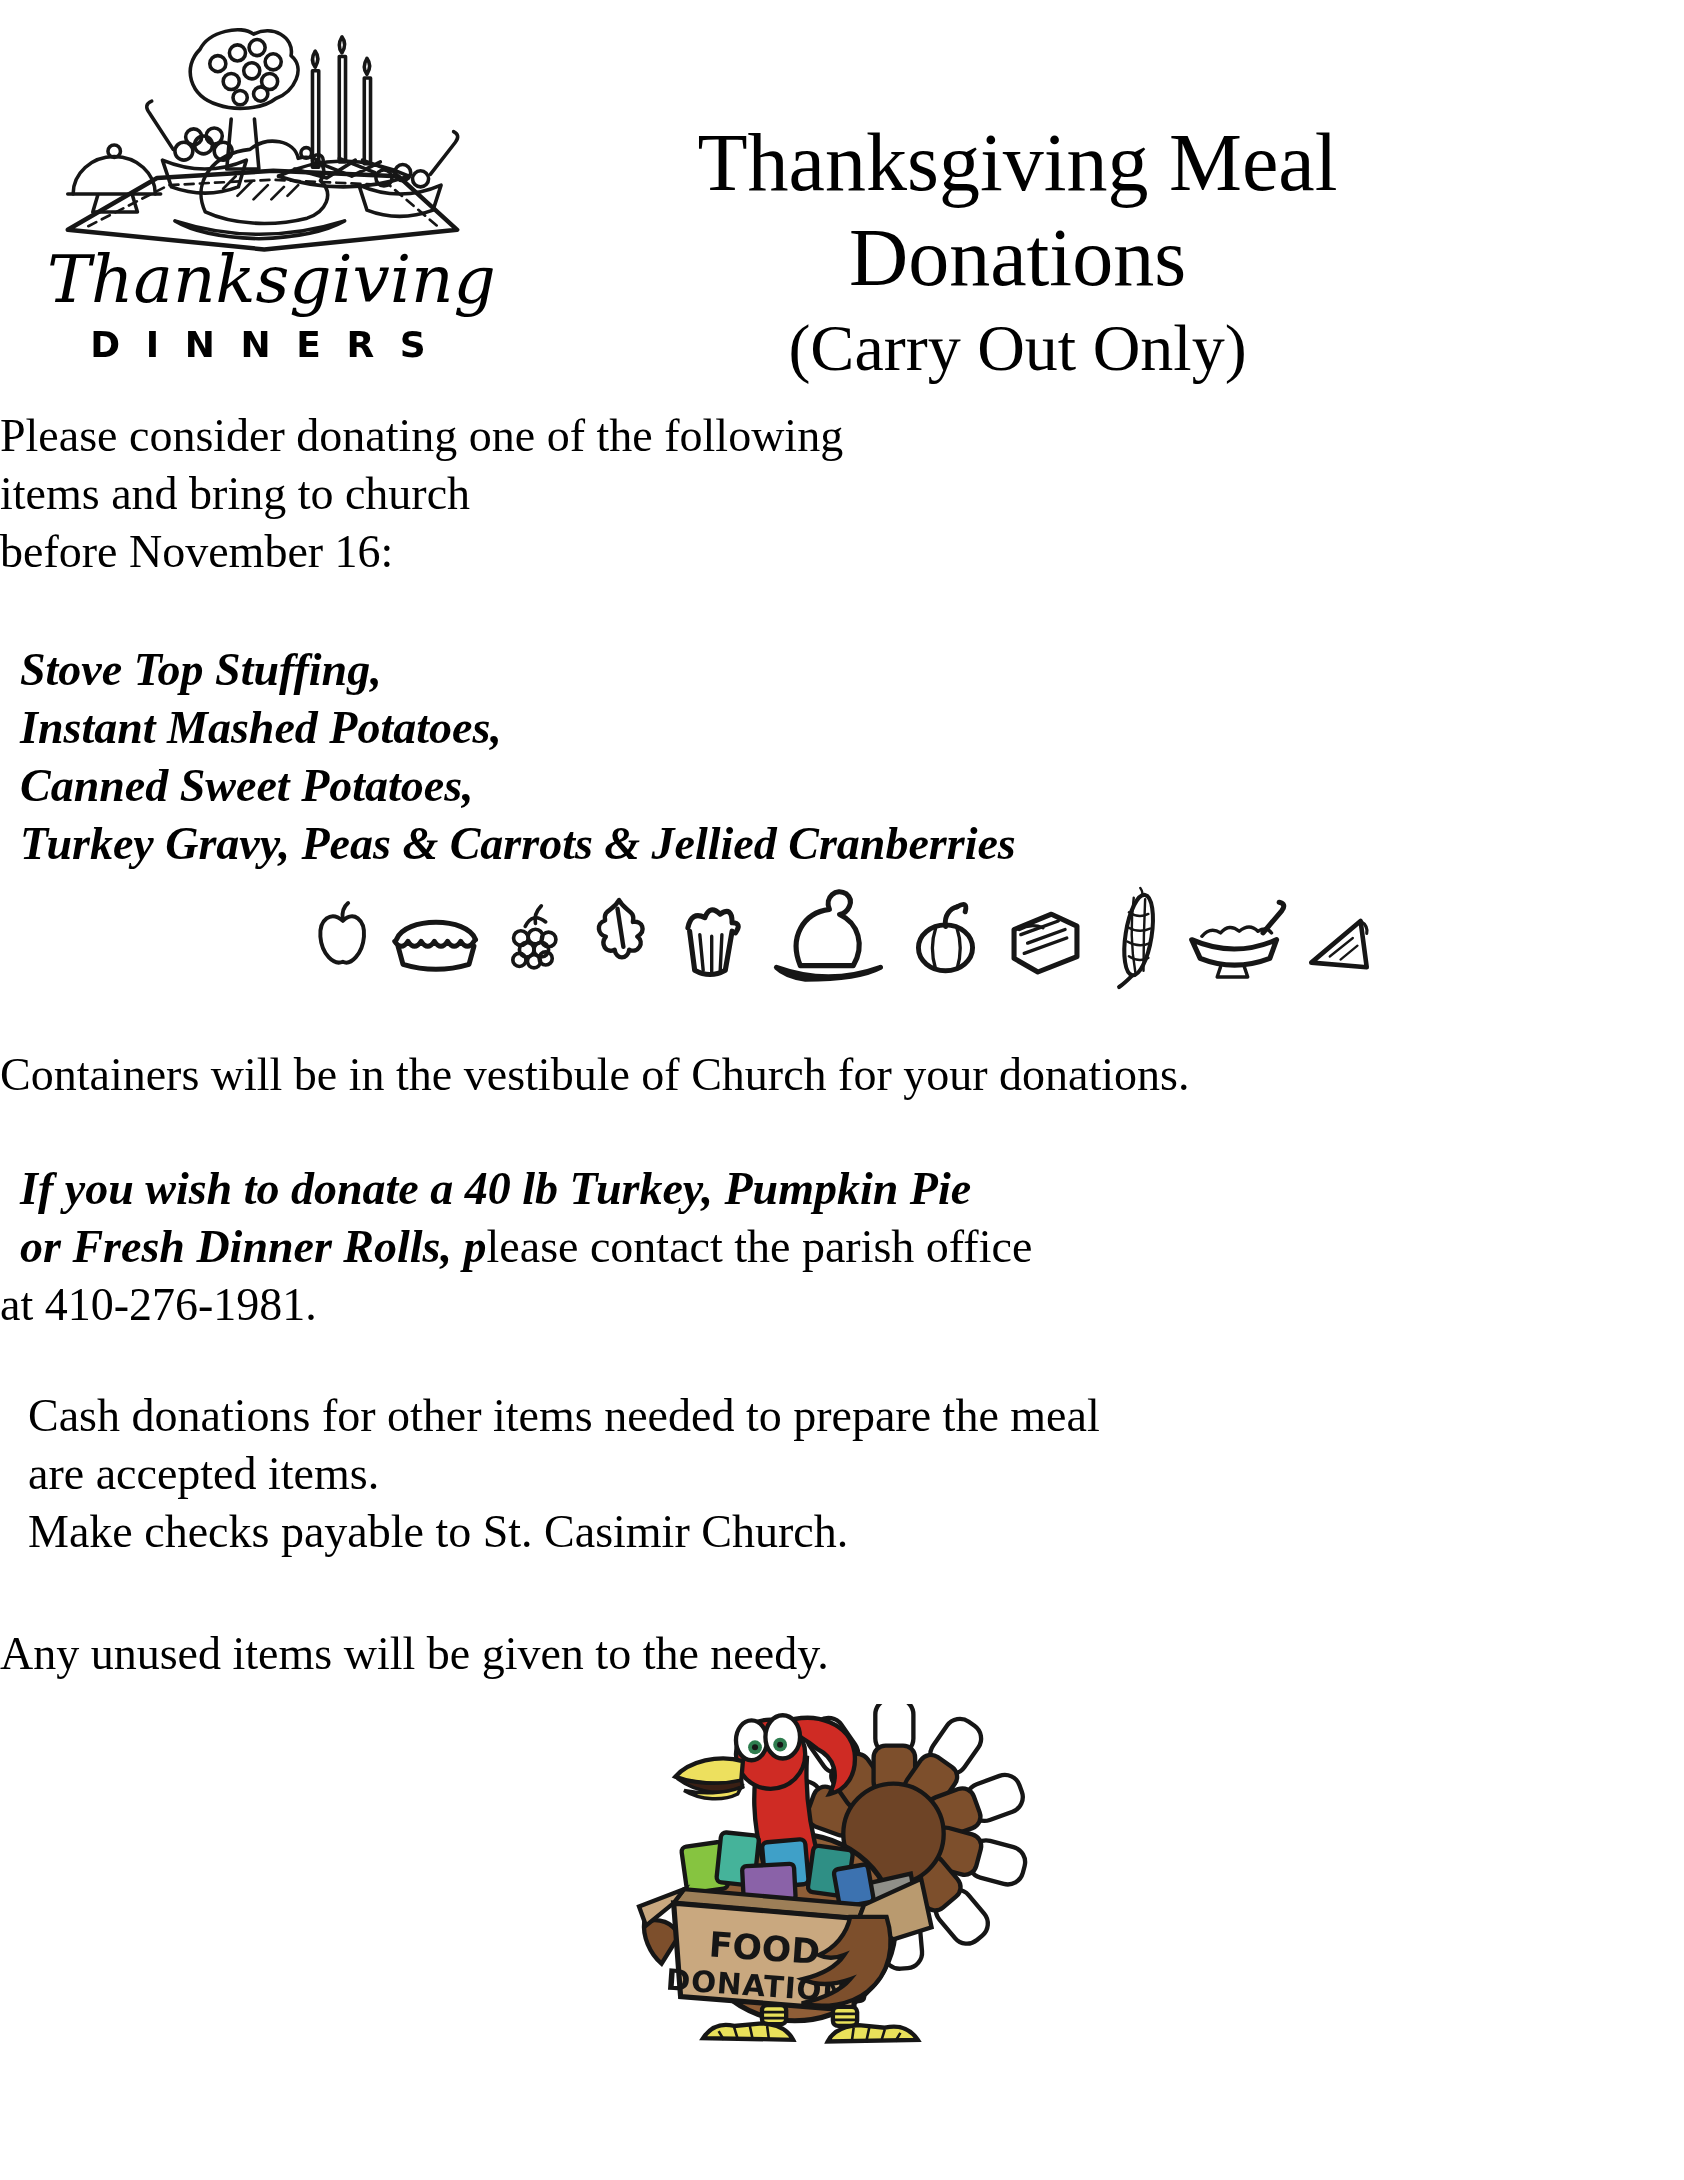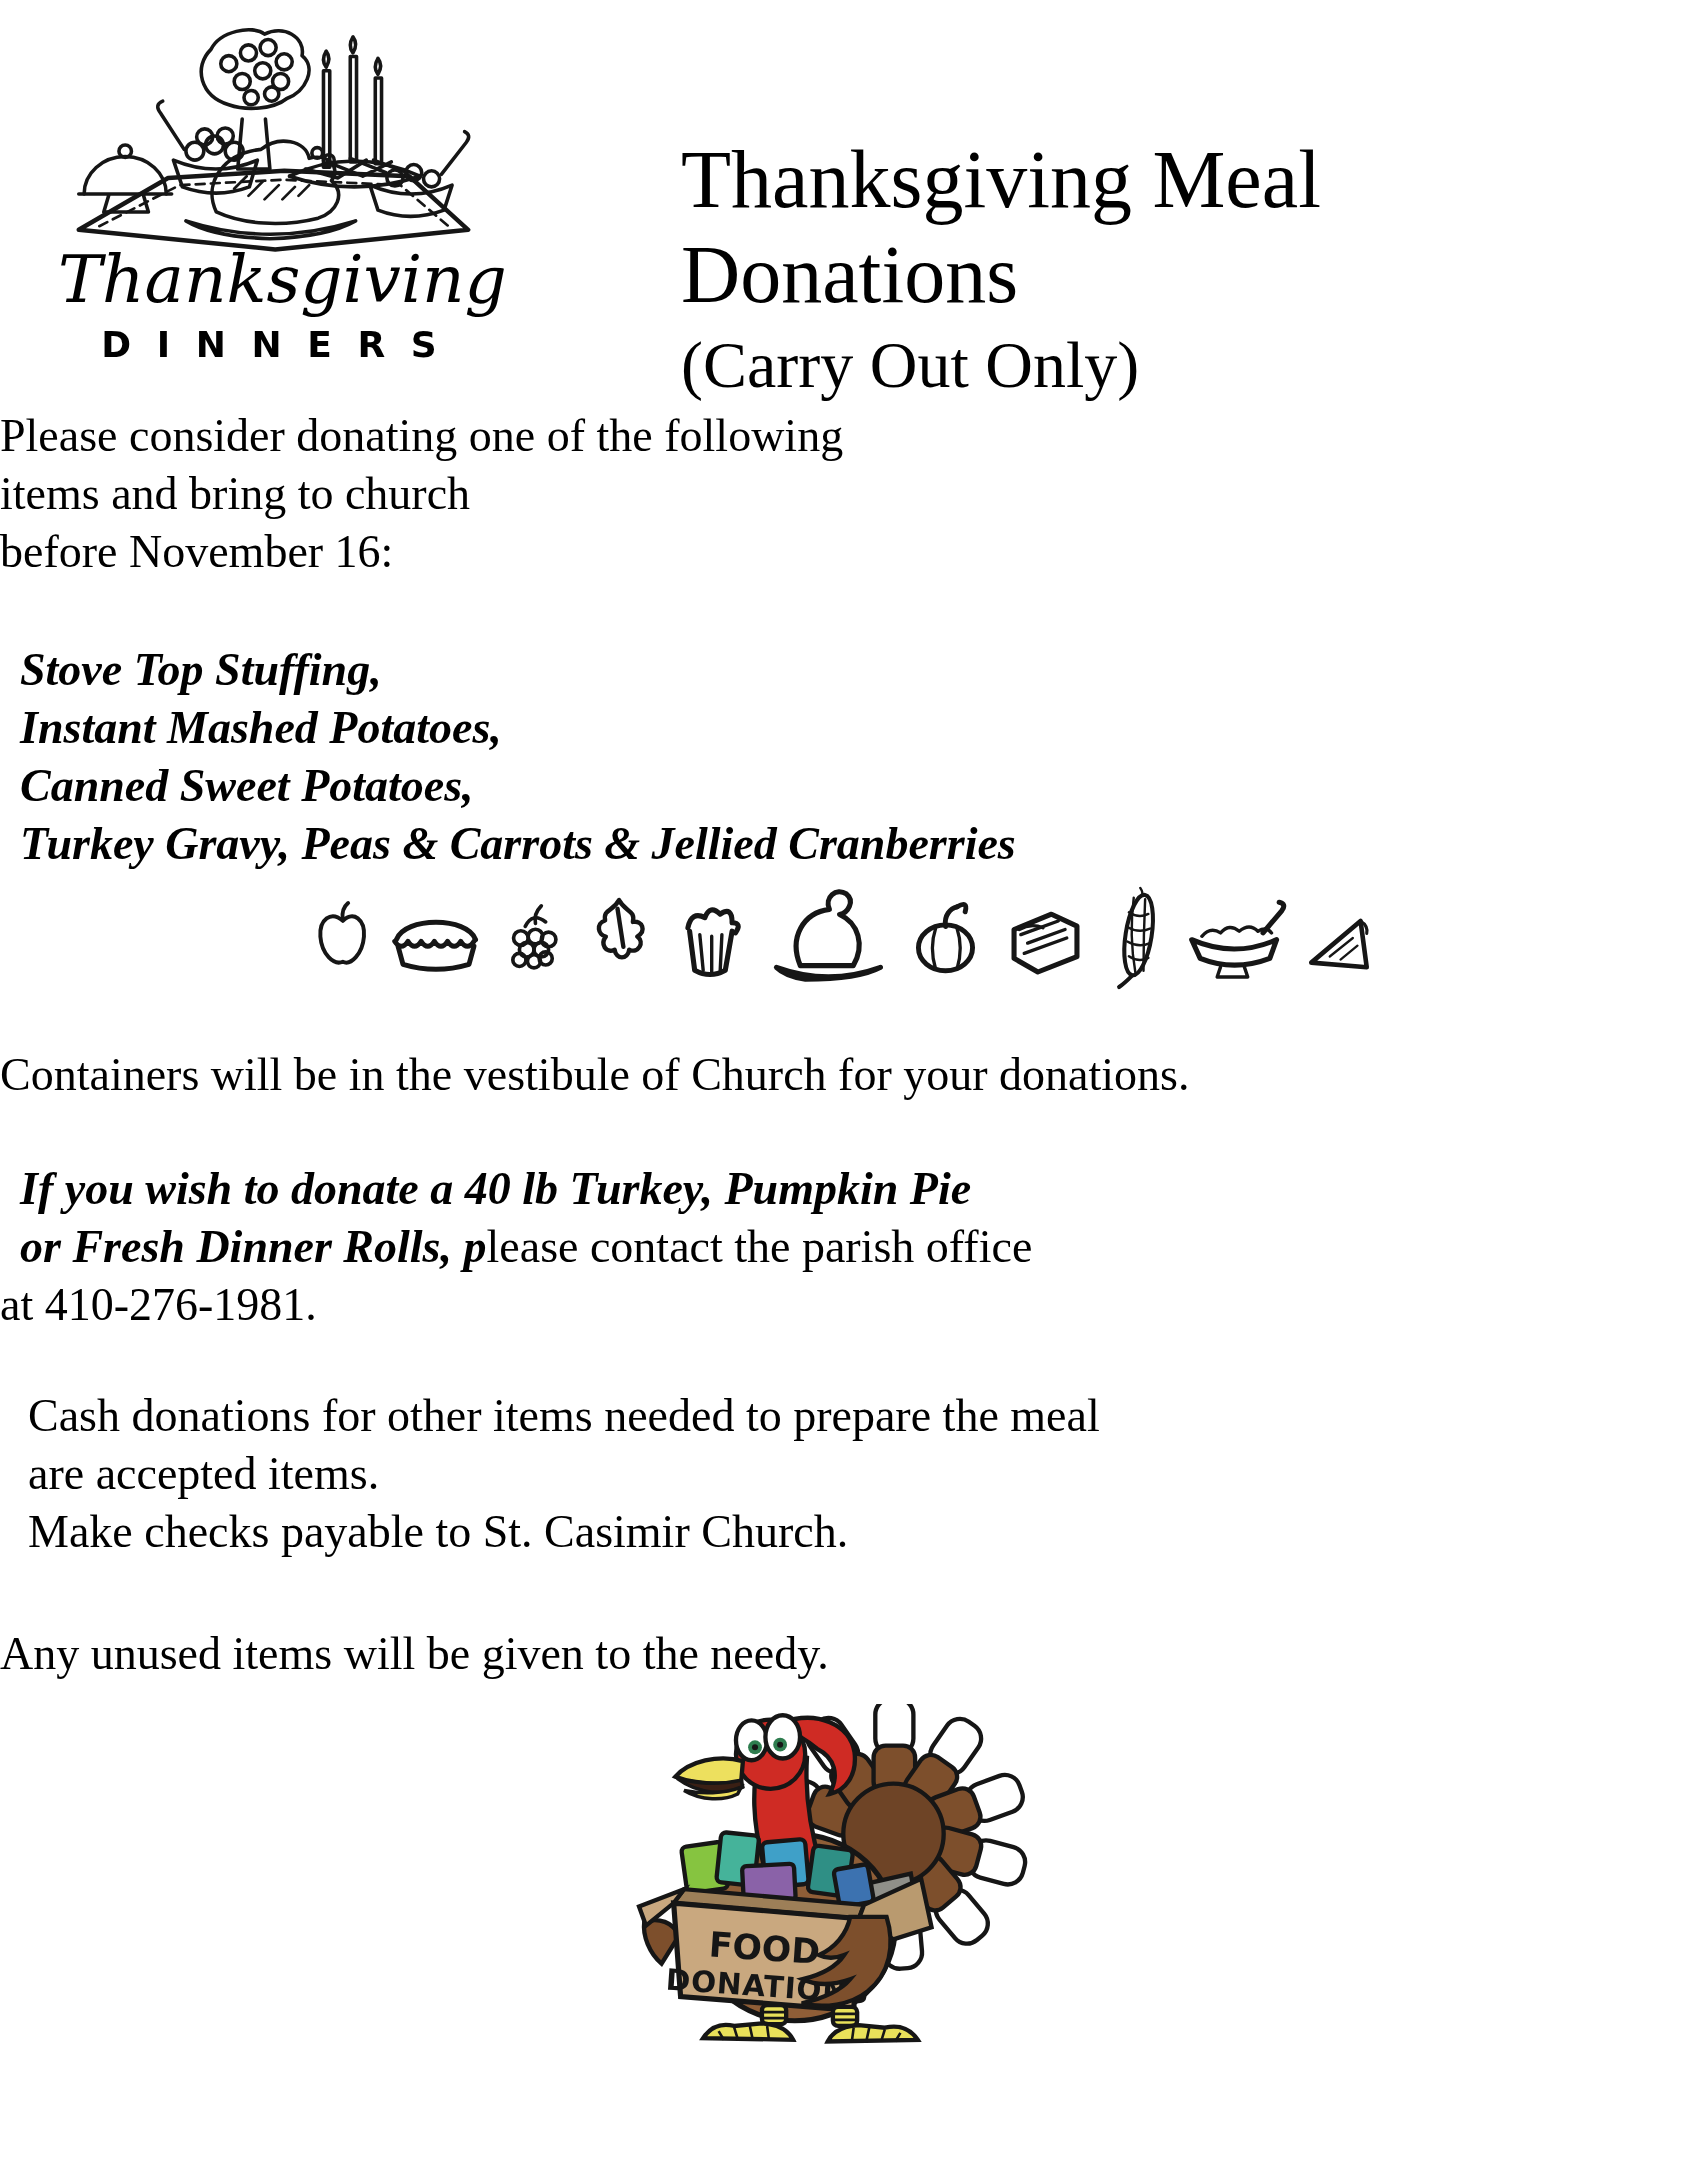--- a/index.html
+++ b/index.html
@@ -8,21 +8,21 @@
     width:1685px;height:2181px;
     background:#ffffff;
     font-family:"Liberation Serif", serif;
     color:#000;
     overflow:hidden;
   }
   .abs{position:absolute;}
   .centered{left:0;width:100%;}
   .body-text{font-size:46px;line-height:58px;}
   .bold-italic{font-weight:bold;font-style:italic;margin-left:20px;}
-  .title-block{left:681px;top:132px;width:673px;}
+  .title-block{left:681px;top:115px;width:673px;text-align:center;}
   .title-line{font-size:82px;line-height:95px;}
   .title-sub{font-size:66px;line-height:85px;}
   .logo{left:47px;top:19px;width:422px;}
   .logo-script{
     position:absolute;top:228px;left:0;width:100%;
     font-family:"DejaVu Serif", serif;
     font-style:italic;font-size:66px;text-align:center;line-height:1;
   }
   .logo-caps{
     position:absolute;top:308px;left:0;width:100%;
@@ -35,21 +35,21 @@
     display:flex;align-items:center;gap:12px;
   }
   .food-strip .icon{display:inline-block;}
   .sketch{stroke:#161616;fill:none;stroke-linecap:round;stroke-linejoin:round;}
 </style>
 </head>
 <body>
 
 <div class="page">
 
-  <div class="abs logo" style="height:375px;margin-left:11px;">
+  <div class="abs logo" style="height:375px;">
     <svg width="422" height="234" viewBox="0 0 470 262">
       <g class="sketch" stroke-width="4">
 
         <polygon points="22,236 122,178 252,170 392,176 458,236 242,258" stroke-width="5"></polygon>
         <polyline points="45,232 135,186 250,180 382,186 436,232" stroke-dasharray="10 7" stroke-width="3"></polyline>
 
         <path d="M190,96 C158,86 150,54 170,34 C180,14 216,6 230,17 C251,6 276,20 272,41 C289,55 276,81 255,89 C240,101 210,103 190,96 Z"></path>
         <circle cx="190" cy="50" r="9"></circle>
           <circle cx="212" cy="38" r="9"></circle>
           <circle cx="234" cy="32" r="9"></circle>

